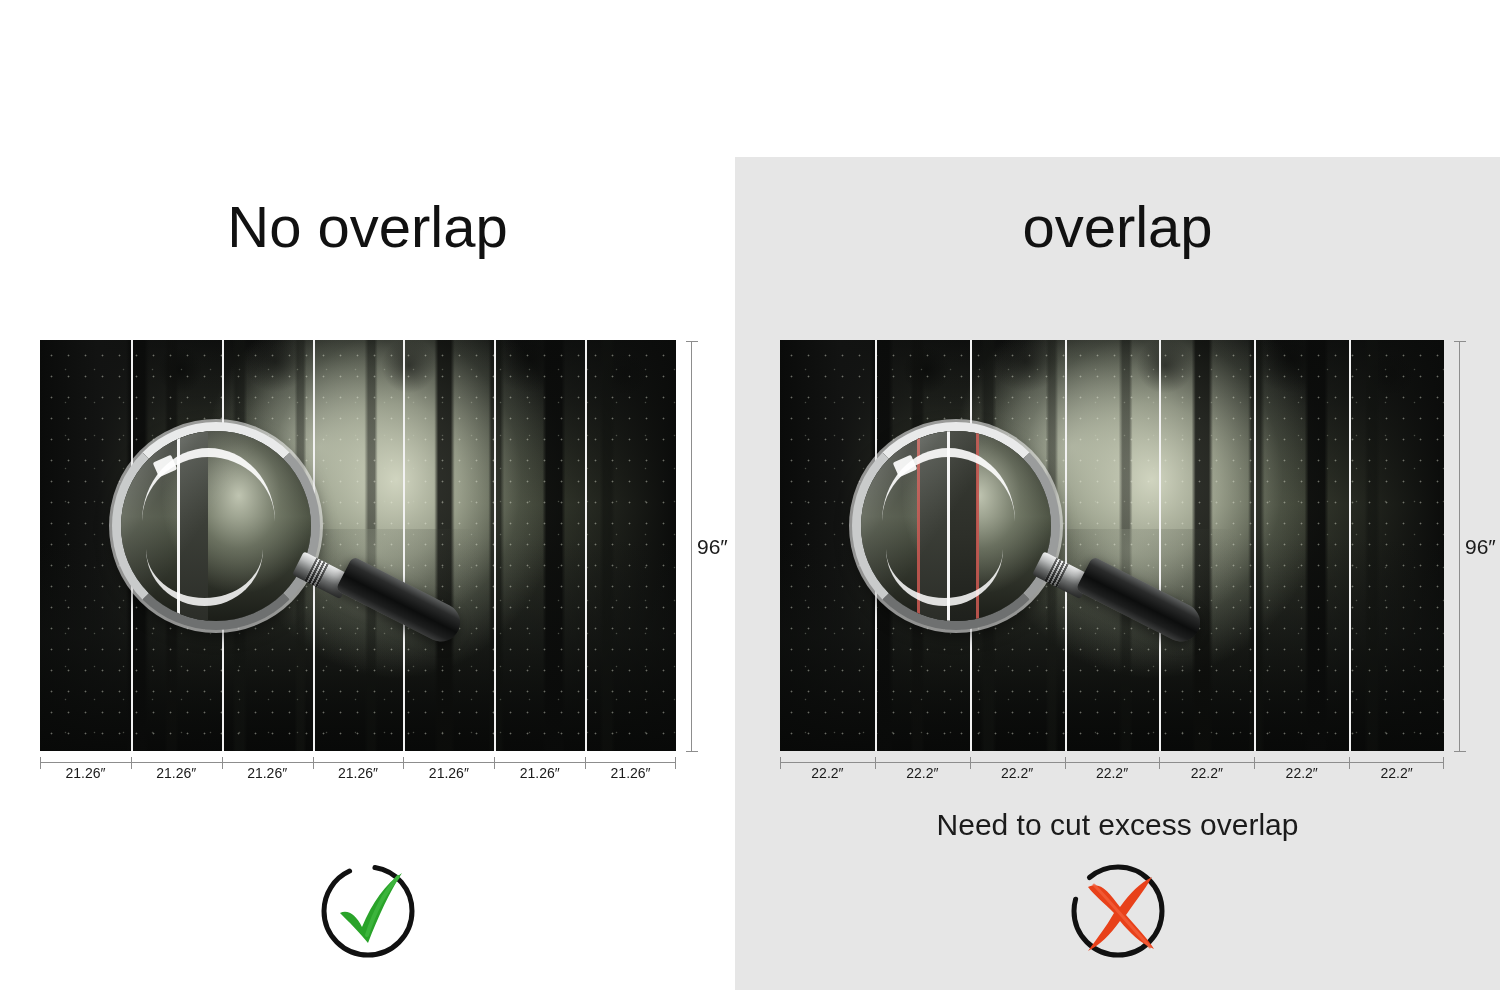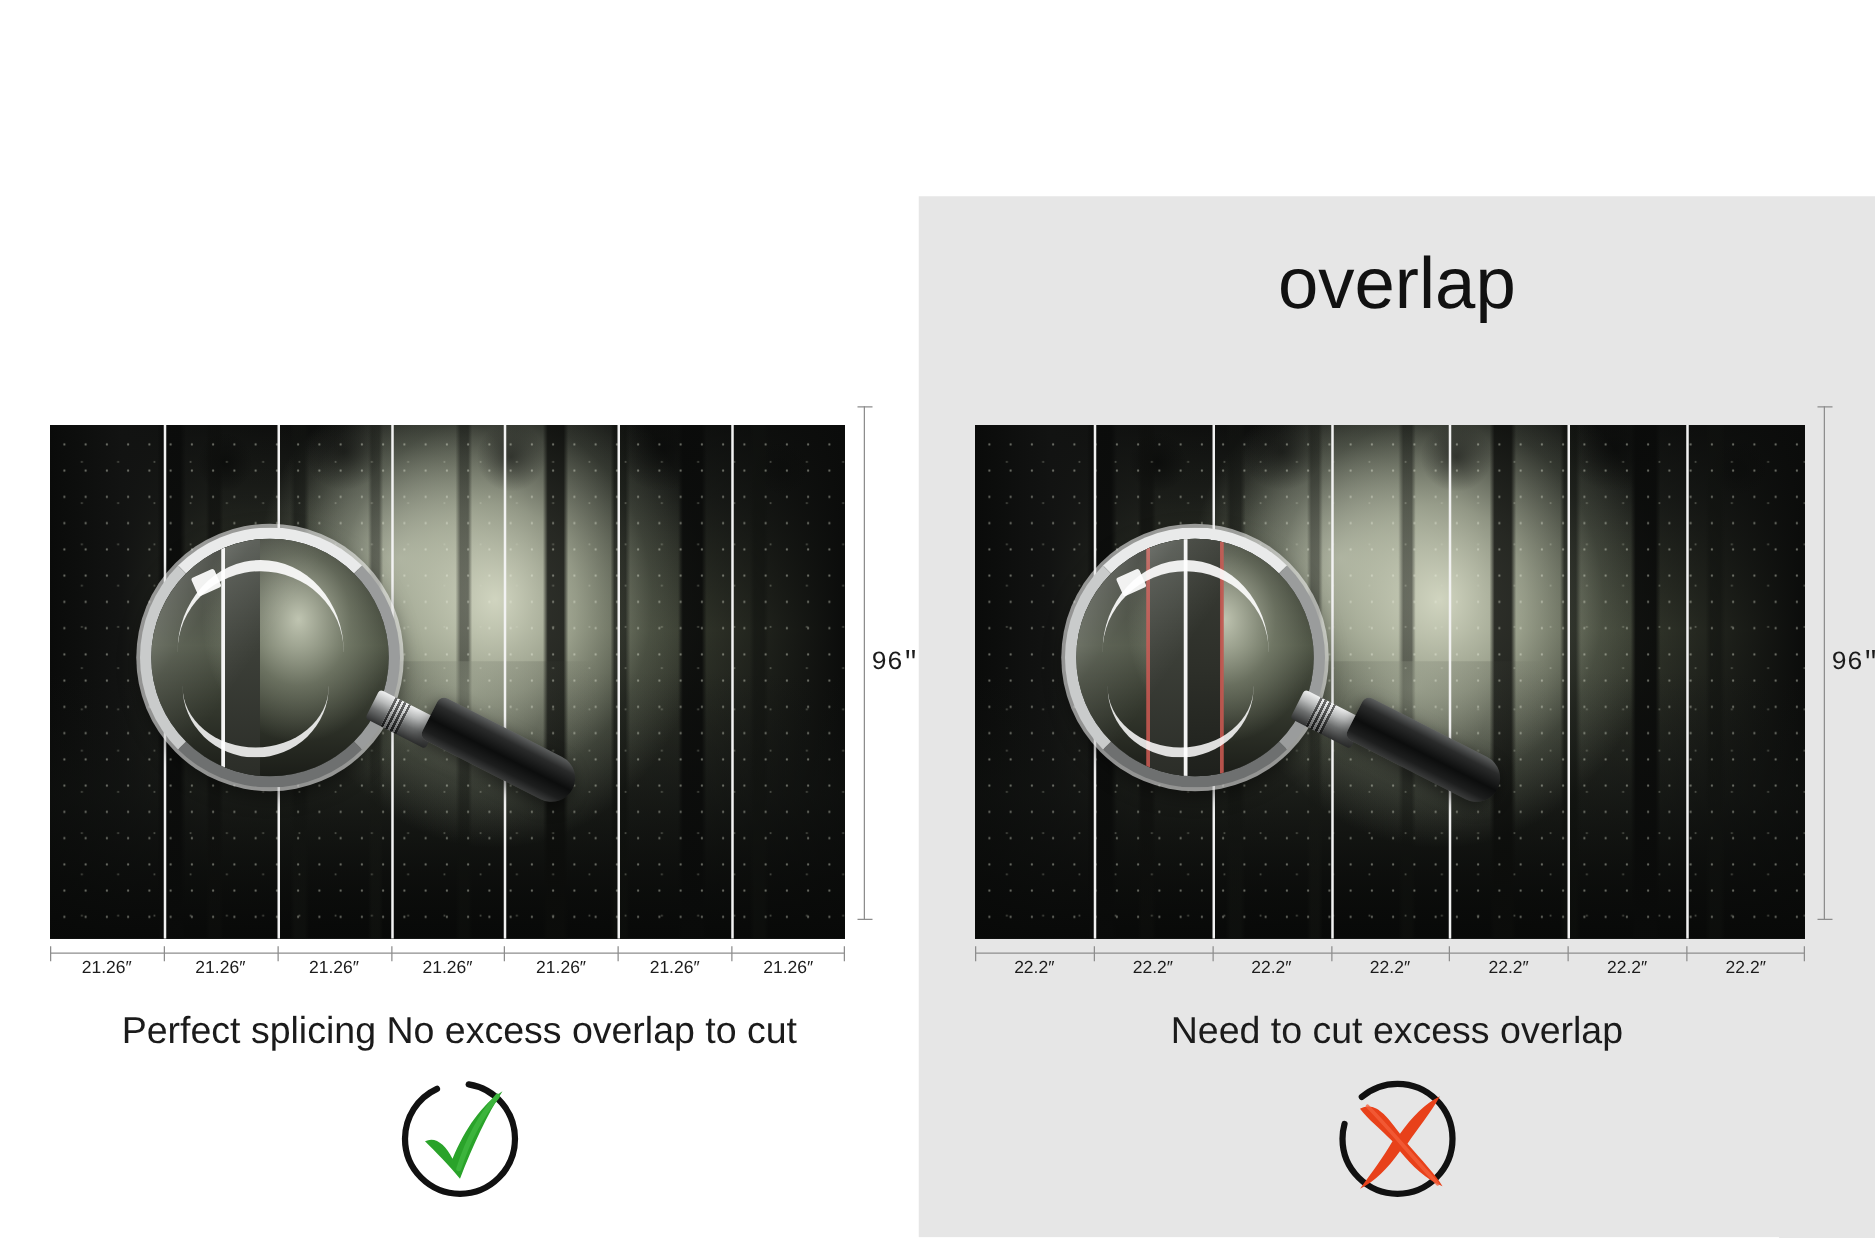--- a/index.html
+++ b/index.html
@@ -286,24 +286,23 @@
     flex: 1 1 0;
     text-align: center;
     font-size: 14px;
     color: #1b1b1b;
     line-height: 1.25;
     white-space: nowrap;
   }
 
   .dim-vert {
     position: absolute;
-    top: 168px;
+    top: 184px;
     width: 46px;
     height: 411px;
-    font-family: Liberation Mono, monospace;
   }
   .panel-left  .dim-vert { left: 686px; }
   .panel-right .dim-vert { left: 719px; }
   .dim-vline {
     position: absolute;
     left: 5px; top: 0; bottom: 0;
     width: 1px;
     background: #8d8d8d;
   }
   .dim-vtick {
@@ -350,20 +349,21 @@
 </head>
 <body>
 
 <div class="page">
 
 
   <div class="panels">
 
     <div class="panel panel-left">
 
+      <div class="panel-heading">No overlap</div>
 
       <div class="mural-wrap">
         <div class="mural">
           <div class="forest"></div>
           <div class="canopy"></div>
           <div class="trunks"></div>
           <div class="path-glow"></div>
           <div class="speckle"></div>
 
           <div class="seams">
@@ -413,21 +413,20 @@
           <div class="dim-label">21.26″</div>
           <div class="dim-label">21.26″</div>
           <div class="dim-label">21.26″</div>
           <div class="dim-label">21.26″</div>
           <div class="dim-label">21.26″</div>
           <div class="dim-label">21.26″</div>
           <div class="dim-label">21.26″</div>
         </div>
       </div>
 
-      <div class="caption">Perfect splicing No excess overlap to cut</div>
 
       <div class="verdict">
         <svg width="108" height="108" viewBox="0 0 108 108">
           <circle cx="54" cy="54" r="44" fill="none" stroke="#111111" stroke-width="5" stroke-dasharray="250 26" stroke-dashoffset="62" stroke-linecap="round"></circle>
           <path d="M26 56 C34 52 42 58 48 70 C58 46 72 26 88 16 C76 34 64 60 54 86 C46 76 34 64 26 56 Z" fill="#2aa32a"></path>
           <path d="M84 20 C70 36 60 56 53 78" fill="none" stroke="#3cb43c" stroke-width="4" stroke-linecap="round"></path>
         </svg>
       </div>
     </div>
 

